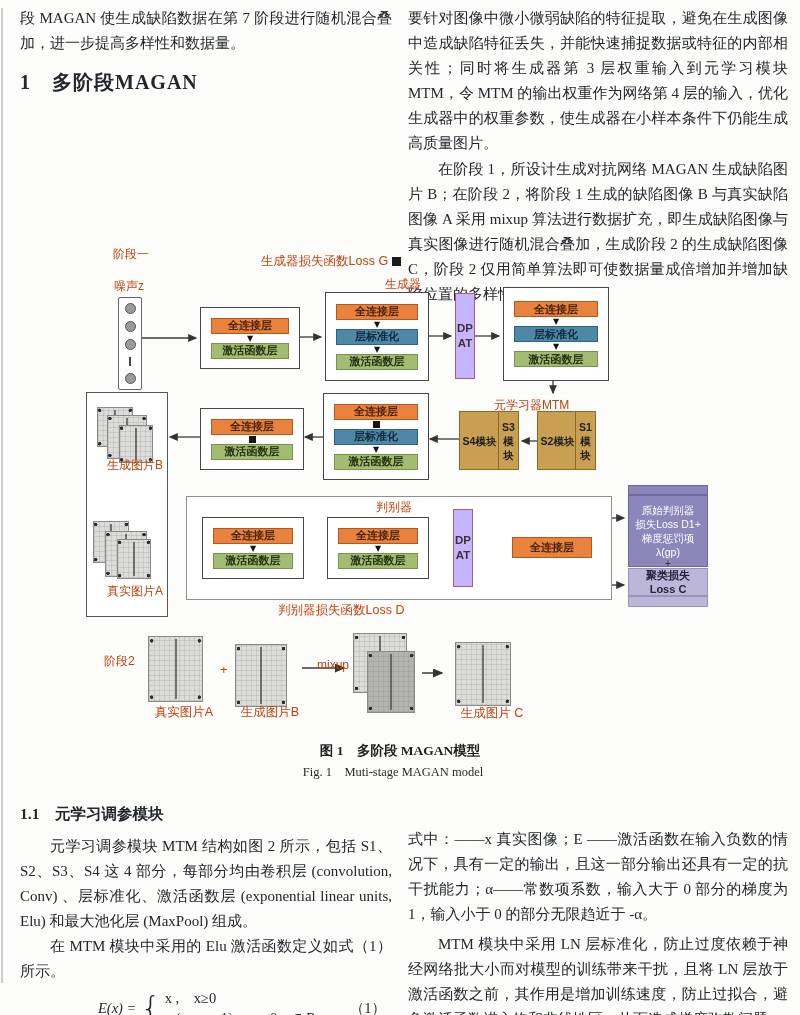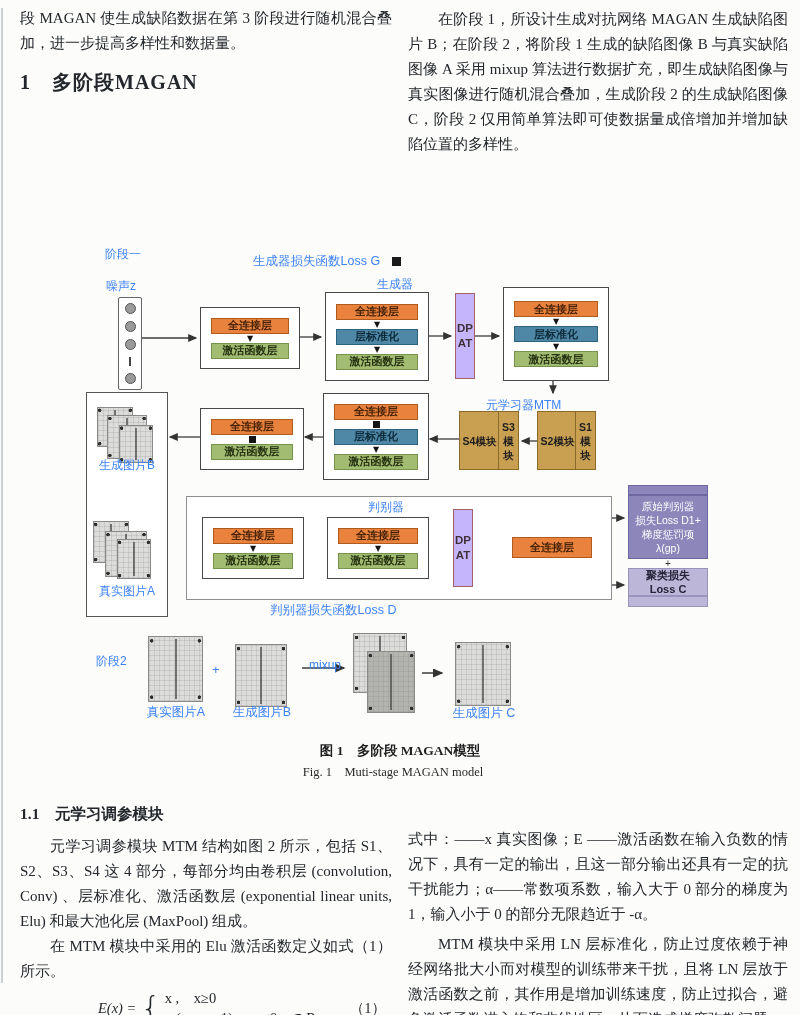--- a/index.html
+++ b/index.html
@@ -7,21 +7,21 @@
   .abs{position:absolute;box-sizing:border-box;}
   .col{position:absolute;text-align:justify;font-size:15px;line-height:25px;}
   .col p{margin:0;}
   .indent{text-indent:2em;}
   h1.sec{font-size:20px;font-weight:bold;margin:13px 0 10px 0;line-height:26px;letter-spacing:1px;}
   h2.sec{font-size:15.5px;font-weight:bold;margin:0 0 8px 0;line-height:24px;}
   .scan-edge{position:absolute;left:1px;top:8px;width:2px;height:975px;background:#8d96a2;opacity:.45;}
 
   
   .fig{position:absolute;left:0;top:245px;width:800px;height:540px;}
-  .flabel{position:absolute;font-family:"Liberation Sans","DejaVu Sans",sans-serif;font-size:12px;color:#3b82f6;white-space:nowrap;}
+  .flabel{position:absolute;font-family:"Liberation Sans","DejaVu Sans",sans-serif;font-size:12px;color:#c2410c;white-space:nowrap;margin-left:8px;}
   .layerbox{position:absolute;background:#fff;border:1.4px solid #474747;display:flex;flex-direction:column;align-items:center;justify-content:center;}
   .bar{width:calc(100% - 20px);height:16px;display:flex;align-items:center;justify-content:center;font-family:Liberation Mono, monospace;font-size:11px;font-weight:bold;white-space:nowrap;box-sizing:border-box;}
   .bar.orange{background:#e8823c;border:1px solid #b05a1d;color:#4a2408;}
   .bar.blue{background:#4f87a6;border:1px solid #2e637f;color:#0e2b3b;}
   .bar.green{background:#a2bd71;border:1px solid #75934a;color:#273312;}
   .c-arr{height:9px;line-height:9px;font-size:8px;color:#151515;font-family:"DejaVu Sans",sans-serif;}
   .c-sq{width:7px;height:7px;background:#151515;margin:1px 0;}
   .vbox{position:absolute;display:flex;align-items:center;justify-content:center;text-align:center;word-break:break-all;font-family:"Liberation Sans",sans-serif;font-weight:bold;box-sizing:border-box;}
   .dpat{background:#c4b5fd;border:1px solid #a5606c;color:#403038;font-size:11.5px;line-height:15px;}
   .smod{background:#c9a052;border:1px solid #8a6a28;color:#1e1e1e;font-size:10.5px;line-height:14px;}
@@ -56,25 +56,26 @@
   .eq-brace{font-size:32px;font-weight:300;line-height:30px;margin-right:4px;font-family:"DejaVu Sans",sans-serif;}
   .eq-cases{line-height:20px;}
   .eq-num{margin-left:auto;padding-right:6px;}
 </style>
 </head>
 <body>
 
 <div class="scan-edge"></div>
 
 <div class="col" style="left:20px;top:6px;width:372px;">
-  <p>段 MAGAN 使生成缺陷数据在第 3 阶段进行随机混合叠加，进一步提高多样性和数据量。</p>
+  <p>段 MAGAN 使生成缺陷数据在第 7 阶段进行随机混合叠加，进一步提高多样性和数据量。</p>
   <h1 class="sec">1　多阶段MAGAN</h1>
 </div>
 
 <div class="col" style="left:408px;top:6px;width:380px;">
+  <p>要针对图像中微小微弱缺陷的特征提取，避免在生成图像中造成缺陷特征丢失，并能快速捕捉数据或特征的内部相关性；同时将生成器第 3 层权重输入到元学习模块 MTM，令 MTM 的输出权重作为网络第 4 层的输入，优化生成器中的权重参数，使生成器在小样本条件下仍能生成高质量图片。</p>
   <p class="indent" style="margin-top:1px;">在阶段 1，所设计生成对抗网络 MAGAN 生成缺陷图片 B；在阶段 2，将阶段 1 生成的缺陷图像 B 与真实缺陷图像 A 采用 mixup 算法进行数据扩充，即生成缺陷图像与真实图像进行随机混合叠加，生成阶段 2 的生成缺陷图像 C，阶段 2 仅用简单算法即可使数据量成倍增加并增加缺陷位置的多样性。</p>
 </div>
 
 <div class="fig">
 
   <svg class="abs" style="left:0;top:0;width:800px;height:540px;">
     <defs>
       <marker id="ah" markerWidth="8" markerHeight="8" refX="6" refY="3" orient="auto">
         <path d="M0,0 L7,3 L0,6 Z" fill="#333"></path>
       </marker>
@@ -184,21 +185,21 @@
     <div class="bar green">激活函数层</div>
   </div>
 
   <div class="vbox dpat" style="left:453px;top:264px;width:20px;height:78px;">DPAT</div>
 
   <div class="bar orange abs" style="left:512px;top:292px;width:80px;height:21px;">全连接层</div>
 
   <div class="flabel" style="left:270px;top:357px;font-size:12.5px;">判别器损失函数Loss D</div>
 
   <div class="lossbox strip-dark" style="left:628px;top:240px;width:80px;height:10px;"></div>
-  <div class="lossbox loss-top" style="left:628px;top:250px;width:80px;height:64px;">原始判别器
+  <div class="lossbox loss-top" style="left:628px;top:250px;width:80px;height:72px;">原始判别器
 损失Loss D1+
 梯度惩罚项
 λ(gp)</div>
   <div class="plusgap" style="left:628px;top:314px;width:80px;height:9px;">+</div>
   <div class="lossbox loss-bottom" style="left:628px;top:323px;width:80px;height:28px;">聚类损失
 Loss C</div>
   <div class="lossbox strip-light" style="left:628px;top:351px;width:80px;height:11px;"></div>
 
   <div class="flabel" style="left:96px;top:408px;">阶段2</div>
 

